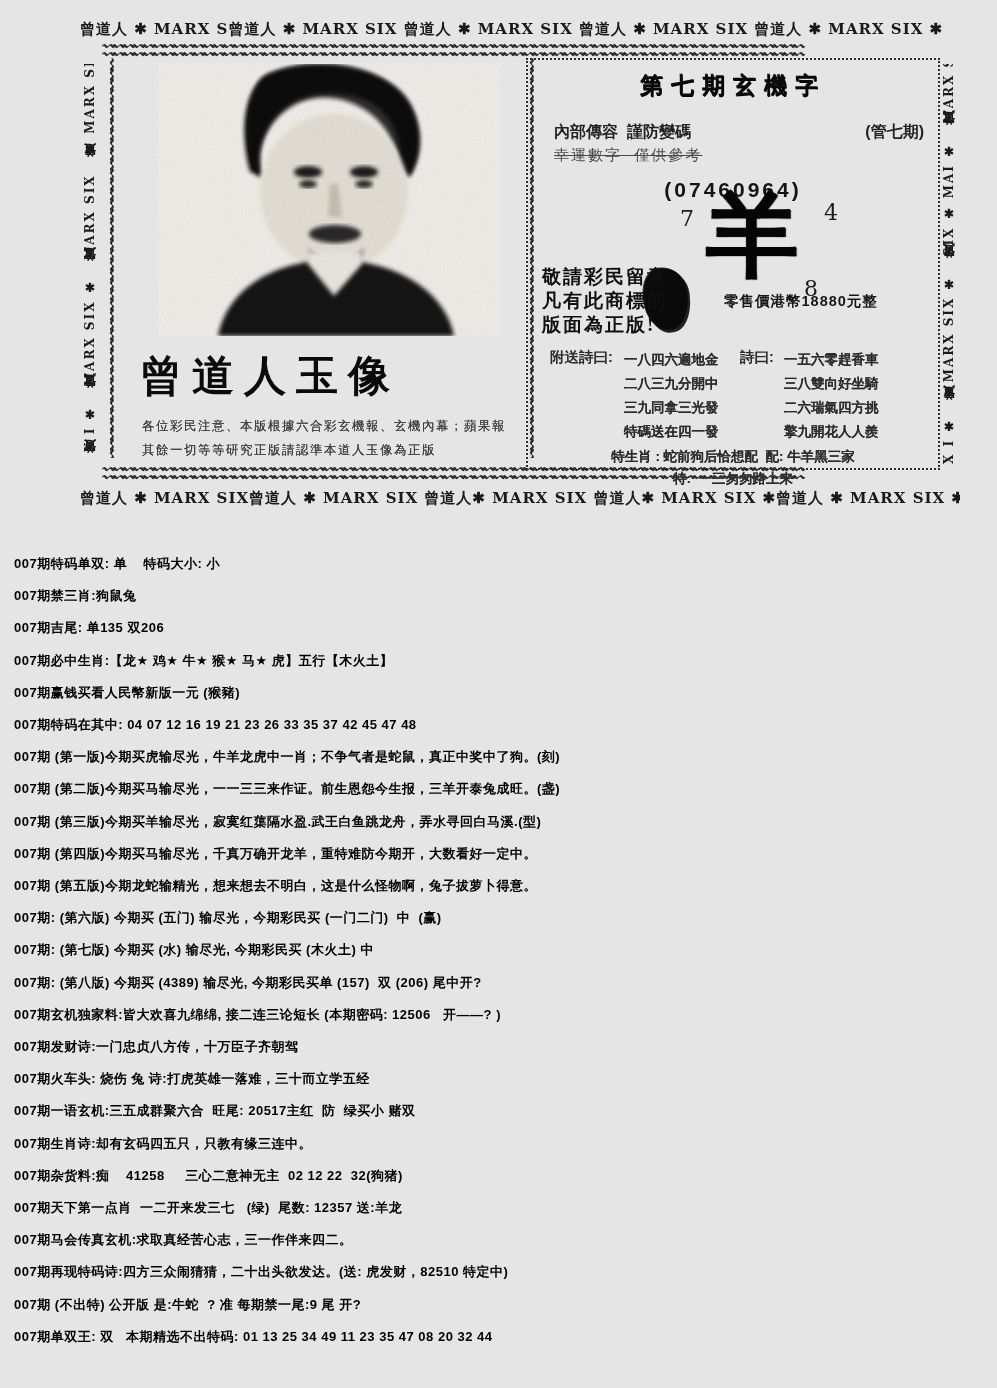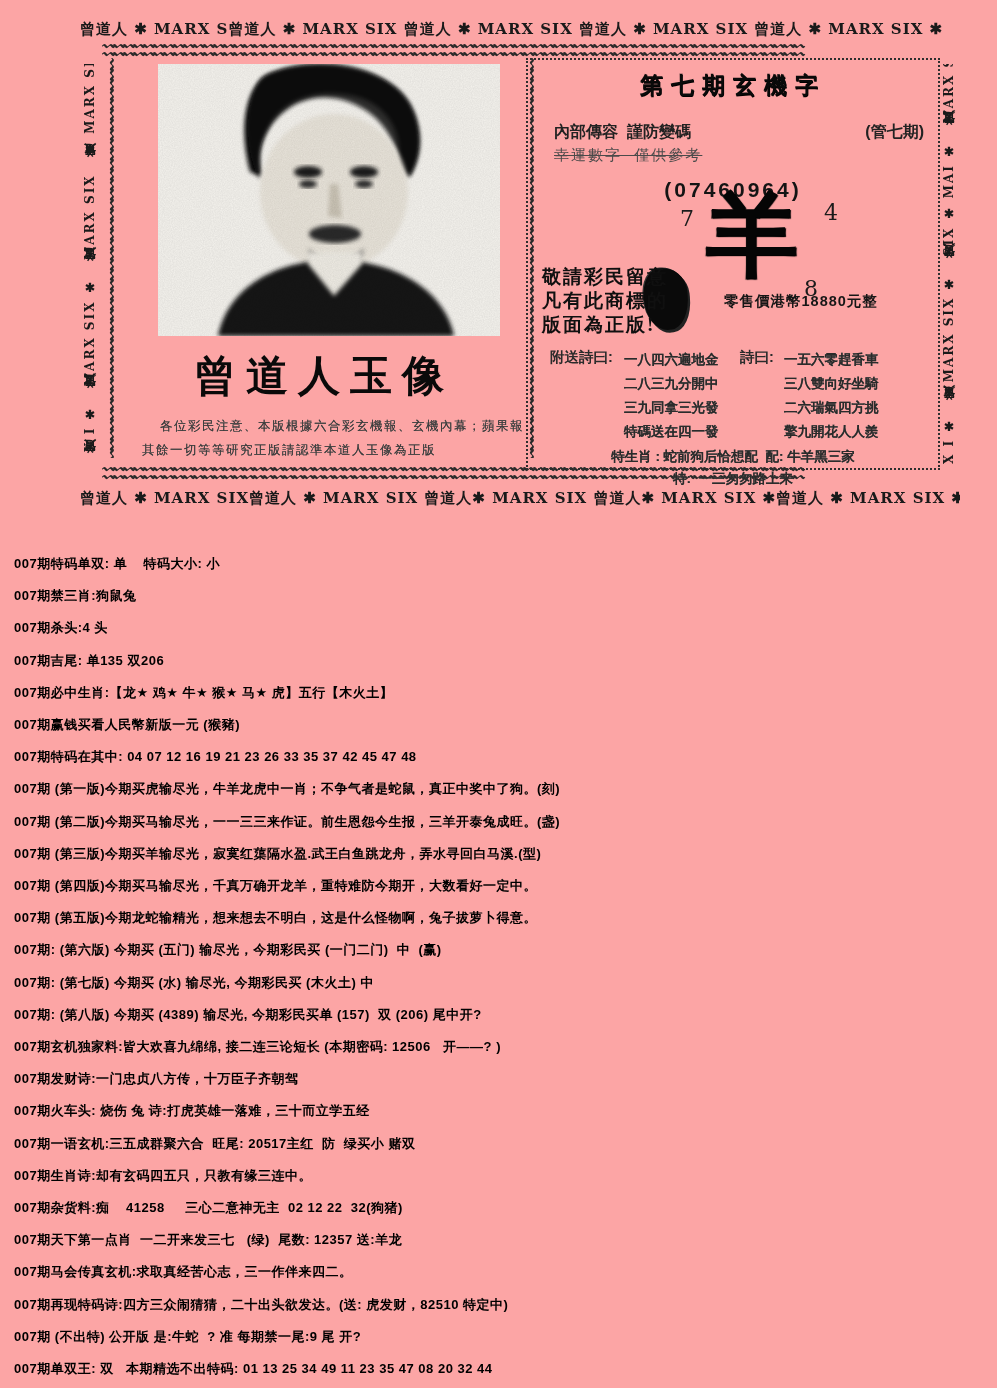--- a/index.html
+++ b/index.html
@@ -1,18 +1,18 @@
 <!DOCTYPE html>
 <html><head>
 <meta charset="utf-8">
 <style>
   * { margin:0; padding:0; box-sizing:border-box; }
   html,body { width:997px; height:1388px; background:#fdfdfb; overflow:hidden;
               font-family:"Liberation Sans", sans-serif; color:#0b0b0b; }
-  .page { position:relative; width:997px; height:1388px; background:#fca5a5; }
+  .page { position:relative; width:997px; height:1388px; background:#e5e5e5; }
 
   
   .poster { position:absolute; left:80px; top:12px; width:880px; height:496px; }
   .border-row { position:absolute; left:0; width:100%; font-family:"DejaVu Serif", serif;
                 font-weight:bold; font-size:15px; letter-spacing:1px; color:#1a1a1a;
                 white-space:nowrap; overflow:hidden; }
   .border-row.top { top:8px; }
   .border-row.bottom { bottom:0px; }
   .wave { position:absolute; font-size:13px; color:#2a2a2a; letter-spacing:-3px;
           white-space:nowrap; overflow:hidden; line-height:8px; height:9px; width:820px; }
@@ -25,26 +25,26 @@
                letter-spacing:2px; color:#1a1a1a; height:400px; overflow:hidden;
                white-space:nowrap; }
   .side-text.left { left:2px; top:52px; }
   .side-text.right { right:2px; top:52px; }
   .side-wave { position:absolute; width:400px; transform-origin:left top; }
   .side-wave.left { left:36px; top:46px; transform:rotate(90deg); }
   .side-wave.right { right:24px; top:46px; transform:rotate(90deg); }
 
   
   .portrait { position:absolute; left:78px; top:52px; width:342px; height:272px; }
-  .caption { position:absolute; left:54px; top:336px; width:380px; text-align:center;
+  .caption { position:absolute; left:60px; top:336px; width:380px; text-align:left;
              font-family:"DejaVu Serif", serif; font-weight:bold; font-size:42px;
              letter-spacing:10px; color:#0a0a0a; }
   .disclaimer { position:absolute; left:62px; width:400px; font-size:12.5px; color:#3c3c3c;
                 letter-spacing:1.5px; white-space:pre; text-shadow:0 0 0.6px #555; }
-  .disc1 { top:406px;text-align:center; }
+  .disc1 { top:406px; }
   .disc2 { top:430px; }
 
   
   .panel { position:absolute; left:446px; top:46px; width:414px; height:412px;
            border:2px dotted #2e2e2e; }
   .panel-title { position:absolute; top:10px; left:0; width:100%; text-align:center;
                  font-family:"DejaVu Serif", serif; font-weight:bold; font-size:23px;
                  letter-spacing:8px; color:#0a0a0a; text-shadow:0.5px 0.5px 0.5px #000; }
   .notice-row { position:absolute; top:62px; left:26px; right:14px; font-size:16px;
                 font-weight:bold; color:#222; display:flex; justify-content:space-between;
@@ -166,21 +166,20 @@
 二六瑞氣四方挑
 擎九開花人人羨</div>
       <div class="special sp1">特生肖 : 蛇前狗后恰想配  配: 牛羊黑三家</div>
       <div class="special sp2">特:  一三匆匆路上来</div>
     </div>
   </div>
 
   <div class="body-lines">
     <div class="body-line">007期特码单双: 单    特码大小: 小</div>
     <div class="body-line">007期禁三肖:狗鼠兔</div>
-    <div class="body-line">007期杀头:4 头</div>
     <div class="body-line">007期吉尾: 单135 双206</div>
     <div class="body-line">007期必中生肖:【龙★ 鸡★ 牛★ 猴★ 马★ 虎】五行【木火土】</div>
     <div class="body-line">007期赢钱买看人民幣新版一元 (猴豬)</div>
     <div class="body-line">007期特码在其中: 04 07 12 16 19 21 23 26 33 35 37 42 45 47 48</div>
     <div class="body-line">007期 (第一版)今期买虎输尽光，牛羊龙虎中一肖；不争气者是蛇鼠，真正中奖中了狗。(刻)</div>
     <div class="body-line">007期 (第二版)今期买马输尽光，一一三三来作证。前生恩怨今生报，三羊开泰兔成旺。(盏)</div>
     <div class="body-line">007期 (第三版)今期买羊输尽光，寂寞红蕖隔水盈.武王白鱼跳龙舟，弄水寻回白马溪.(型)</div>
     <div class="body-line">007期 (第四版)今期买马输尽光，千真万确开龙羊，重特难防今期开，大数看好一定中。</div>
     <div class="body-line">007期 (第五版)今期龙蛇输精光，想来想去不明白，这是什么怪物啊，兔子拔萝卜得意。</div>
     <div class="body-line">007期: (第六版) 今期买 (五门) 输尽光，今期彩民买 (一门二门)  中  (赢)</div>

